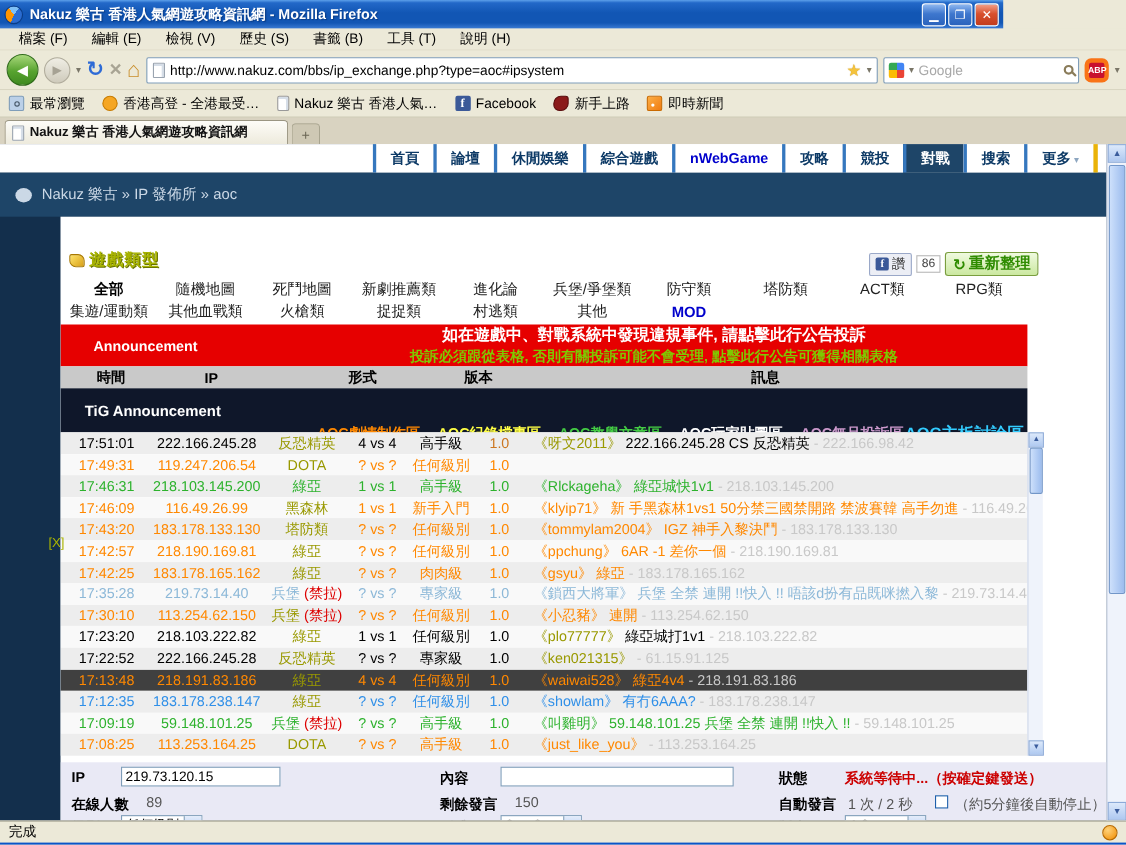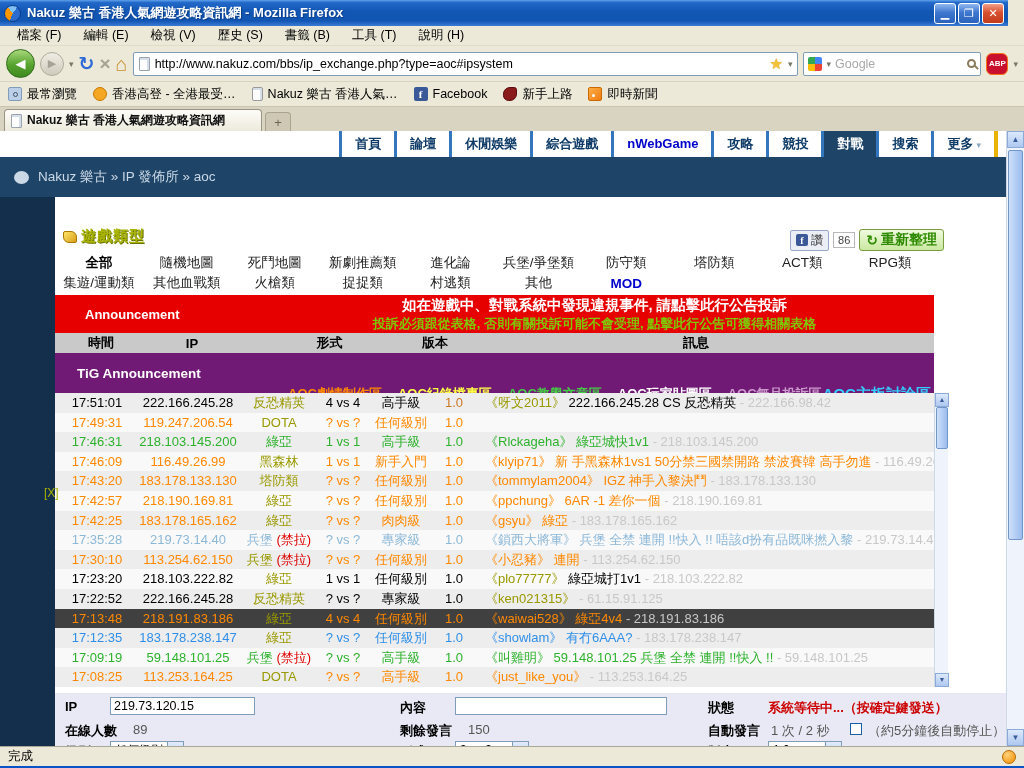--- a/index.html
+++ b/index.html
@@ -1,20 +1,20 @@
 <!DOCTYPE html>
 <html><head>
 <meta charset="utf-8">
 <style>
   * { margin:0; padding:0; box-sizing:border-box; }
   html,body { width:1024px; height:768px; overflow:hidden; }
   body { font-family:"Liberation Sans","DejaVu Sans",sans-serif; background:#ECE9D8; position:relative; font-size:13px; }
 
   
-  .titlebar { position:absolute; left:0; top:0; width:1008px; height:26px;
+  .titlebar { position:absolute; left:0; top:0; width:912px; height:26px;
     background:linear-gradient(180deg,#5DA0EA 0%,#2268C8 10%,#1256B4 45%,#1256B4 80%,#3B7BD4 100%);
     display:flex; align-items:center; padding:0 4px; color:#fff; }
   .ff-icon { width:17px; height:17px; border-radius:50%;
     background:conic-gradient(from 200deg,#FF9500 0 35%, #7FC0F5 35% 55%, #2B6CD0 55% 100%);
     border:1px solid #0A3C86; margin-right:6px; flex:0 0 auto; }
   .title-text { flex:1; font-weight:bold; font-size:13px; text-shadow:1px 1px 1px #0A3C86;
     white-space:nowrap; overflow:hidden; }
   .win-btn { width:22px; height:21px; margin-left:2px; border-radius:3px; border:1px solid #fff;
     display:flex; align-items:center; justify-content:center; font-size:11px; font-weight:bold; color:#fff;
     background:linear-gradient(180deg,#8FB8F0,#3E77CE 45%,#2B63BC); }
@@ -45,21 +45,21 @@
   .url-text { flex:1; font-size:12.5px; color:#000; white-space:nowrap; overflow:hidden; }
   .star { color:#F5C33B; font-size:15px; text-shadow:0 0 1px #B8860B; }
   .searchbox { width:178px; height:24px; background:#fff; border:1px solid #7F9DB9; border-radius:2px;
     display:flex; align-items:center; padding:0 4px; gap:4px; flex:0 0 auto; }
   .g-ic { width:14px; height:14px; border-radius:2px;
     background:conic-gradient(#4285F4 0 25%,#EA4335 25% 50%,#FBBC05 50% 75%,#34A853 75% 100%); flex:0 0 auto; }
   .search-ph { flex:1; color:#A8A8A8; font-size:12.5px; }
   .mag { width:9px; height:9px; border:2px solid #8A7C5A; border-radius:50%; position:relative; flex:0 0 auto; }
   .mag::after { content:""; position:absolute; width:6px; height:2px; background:#8A7C5A;
     transform:rotate(45deg); right:-5px; bottom:-2px; }
-  .abp { width:22px; height:22px; background:#C8102E; border-radius:6px; border:1px solid #f97316;
+  .abp { width:22px; height:22px; background:#C8102E; border-radius:6px; border:4px solid #f97316;
     color:#fff; font-weight:bold; font-size:8px; display:flex; align-items:center; justify-content:center; flex:0 0 auto; }
 
   
   .bookmarksbar { position:absolute; left:0; top:82px; width:1024px; height:25px; background:#ECE9D8;
     display:flex; align-items:center; padding:0 8px; gap:16px; border-bottom:1px solid #C8C4B0; }
   .bm { display:flex; align-items:center; gap:5px; font-size:12.5px; color:#000; white-space:nowrap; }
   .bm-ic { width:14px; height:14px; flex:0 0 auto; border-radius:2px; display:flex; align-items:center; justify-content:center; }
   .ic-recent { background:#BBD0E8; border:1px solid #7F9DB9; }
   .ic-recent i { width:5px; height:5px; border:1.5px solid #456; border-radius:50%; display:block; }
   .ic-orange { background:#F5A623; border-radius:50%; border:1px solid #C77B00; }
@@ -121,21 +121,21 @@
     display:flex; align-items:center; }
   .ann-label { color:#fff; font-weight:bold; font-size:13px; padding-left:30px; flex:0 0 200px; }
   .ann-lines { flex:1; text-align:center; }
   .ann-l1 { color:#fff; font-weight:bold; font-size:14.5px; line-height:19px; }
   .ann-l2 { color:#7FC800; font-weight:bold; font-size:13px; line-height:17px; }
 
   .thead { position:absolute; left:0; top:136px; width:879px; height:20px; background:#C9C9C9;
     display:grid; grid-template-columns:72px 110px 165px 46px auto; align-items:center; padding-left:10px; }
   .thead span { text-align:center; font-weight:bold; font-size:13px; color:#000; }
 
-  .tig { position:absolute; left:0; top:156px; width:879px; height:40px; background:#701a75; display:flex; }
+  .tig { position:absolute; left:0; top:156px; width:879px; height:40px; background:#0f172a; display:flex; }
   .tig-label { color:#fff; font-weight:bold; font-size:13.5px; flex:0 0 230px; padding-left:22px;
     display:flex; align-items:center; }
   .tig-right { flex:1; display:flex; justify-content:center; gap:1px;margin-top:32px; }
   .tig-links { display:flex; gap:16px; font-size:13px; font-weight:bold; white-space:nowrap; }
   .tig-main { color:#33CCFF; font-size:15px; font-weight:bold; }
 
   .rows { position:absolute; left:0; top:196px; width:879px; }
   .iprow { display:grid; grid-template-columns:72px 110px 72px 56px 60px 46px auto;
     height:19.6px; line-height:19.6px; padding-left:6px; font-size:13px; white-space:nowrap; }
   .iprow span { overflow:hidden; }

